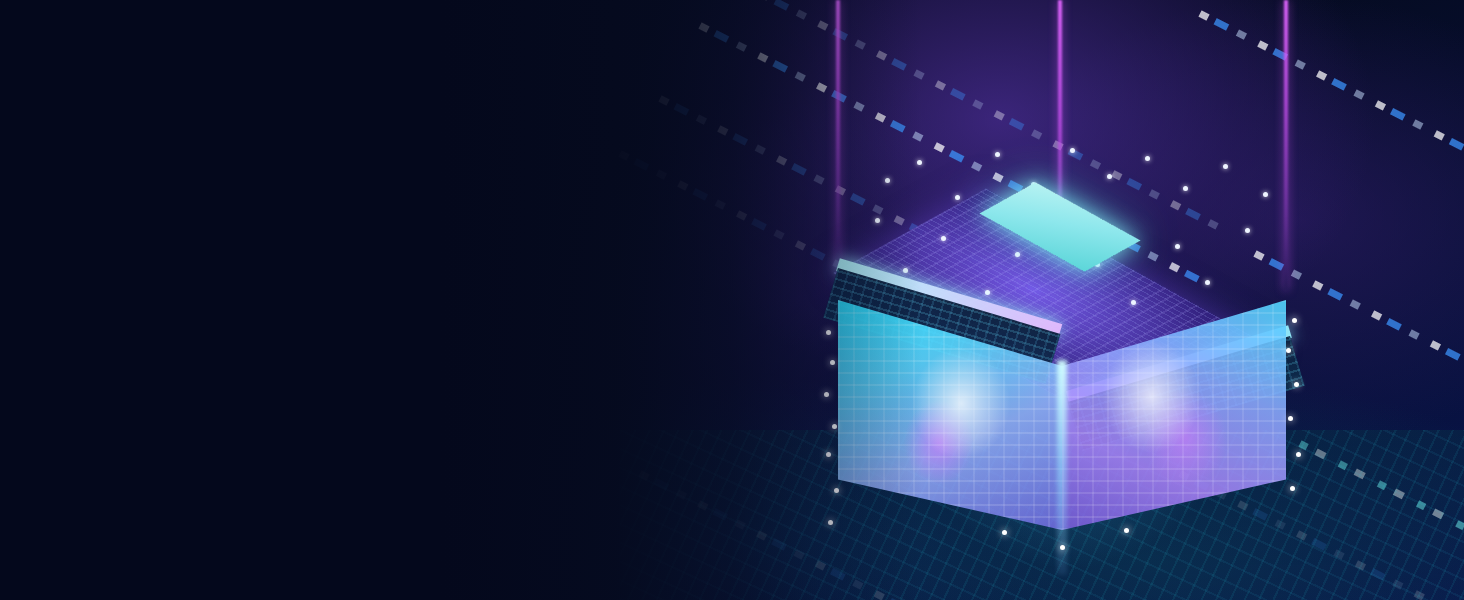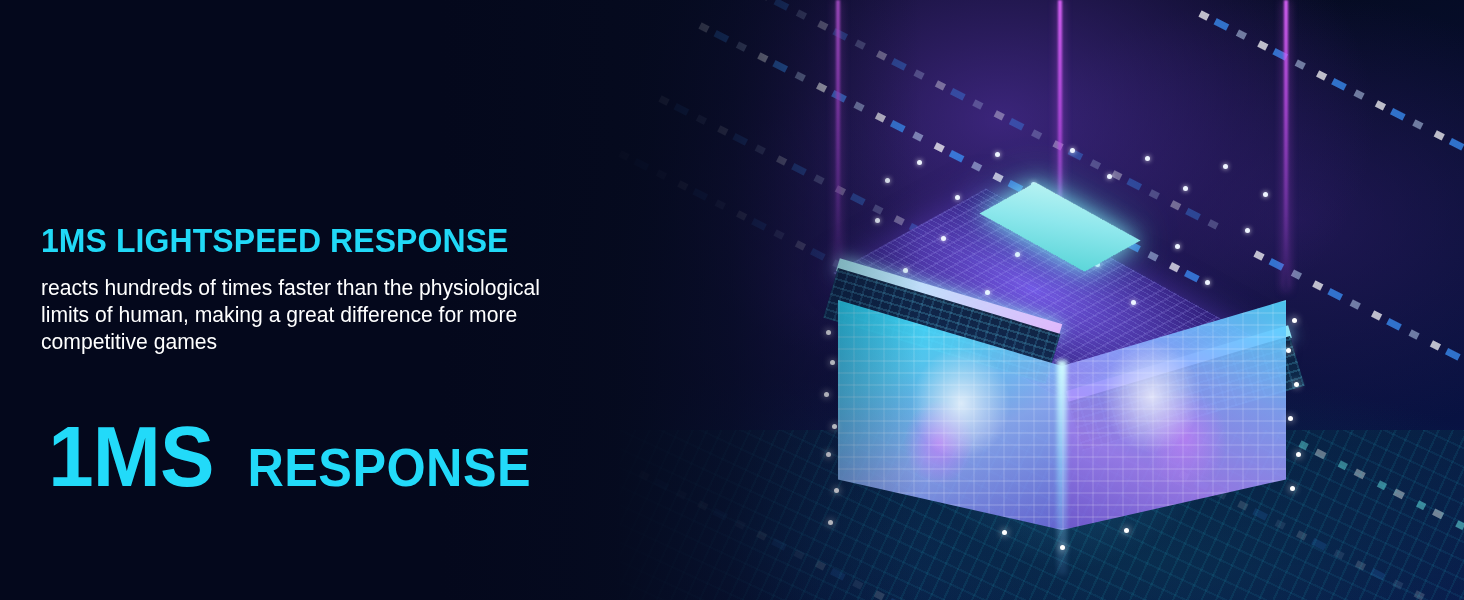--- a/index.html
+++ b/index.html
@@ -429,27 +429,15 @@
     <div class="spark" style="left:1288px; top:416px;"></div>
     <div class="spark" style="left:1296px; top:452px;"></div>
     <div class="spark" style="left:1290px; top:486px;"></div>
     <div class="spark" style="left:1060px; top:545px;"></div>
     <div class="spark" style="left:1002px; top:530px;"></div>
     <div class="spark" style="left:1124px; top:528px;"></div>
   </div>
 
   <div class="bg-fade-left"></div>
 
-  <div class="text-block">
-    <h1 class="headline">1MS LIGHTSPEED RESPONSE</h1>
-    <p class="subcopy">
-      <span class="subcopy-line">reacts hundreds of times faster than the physiological</span>
-      <span class="subcopy-line">limits of human, making a great difference for more</span>
-      <span class="subcopy-line">competitive games</span>
-    </p>
-  </div>
-
-  <div class="bigline">
-    <span class="big-number">1MS</span>
-    <span class="big-word">RESPONSE</span>
-  </div>
+
 
 </div>
 
 </body></html>

